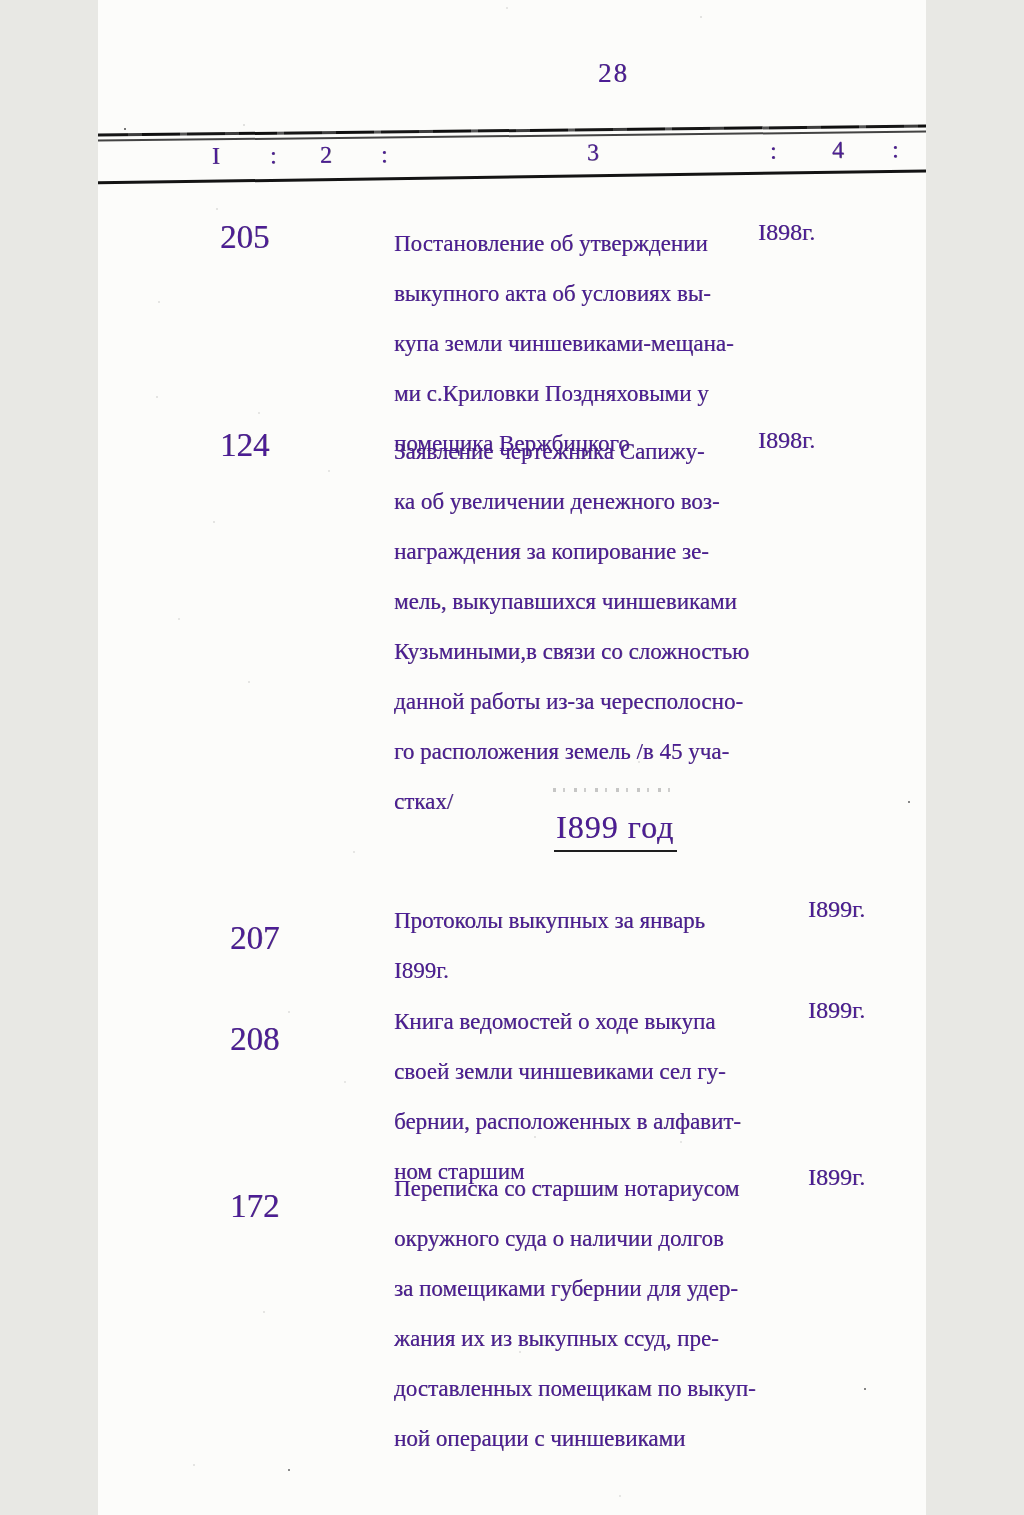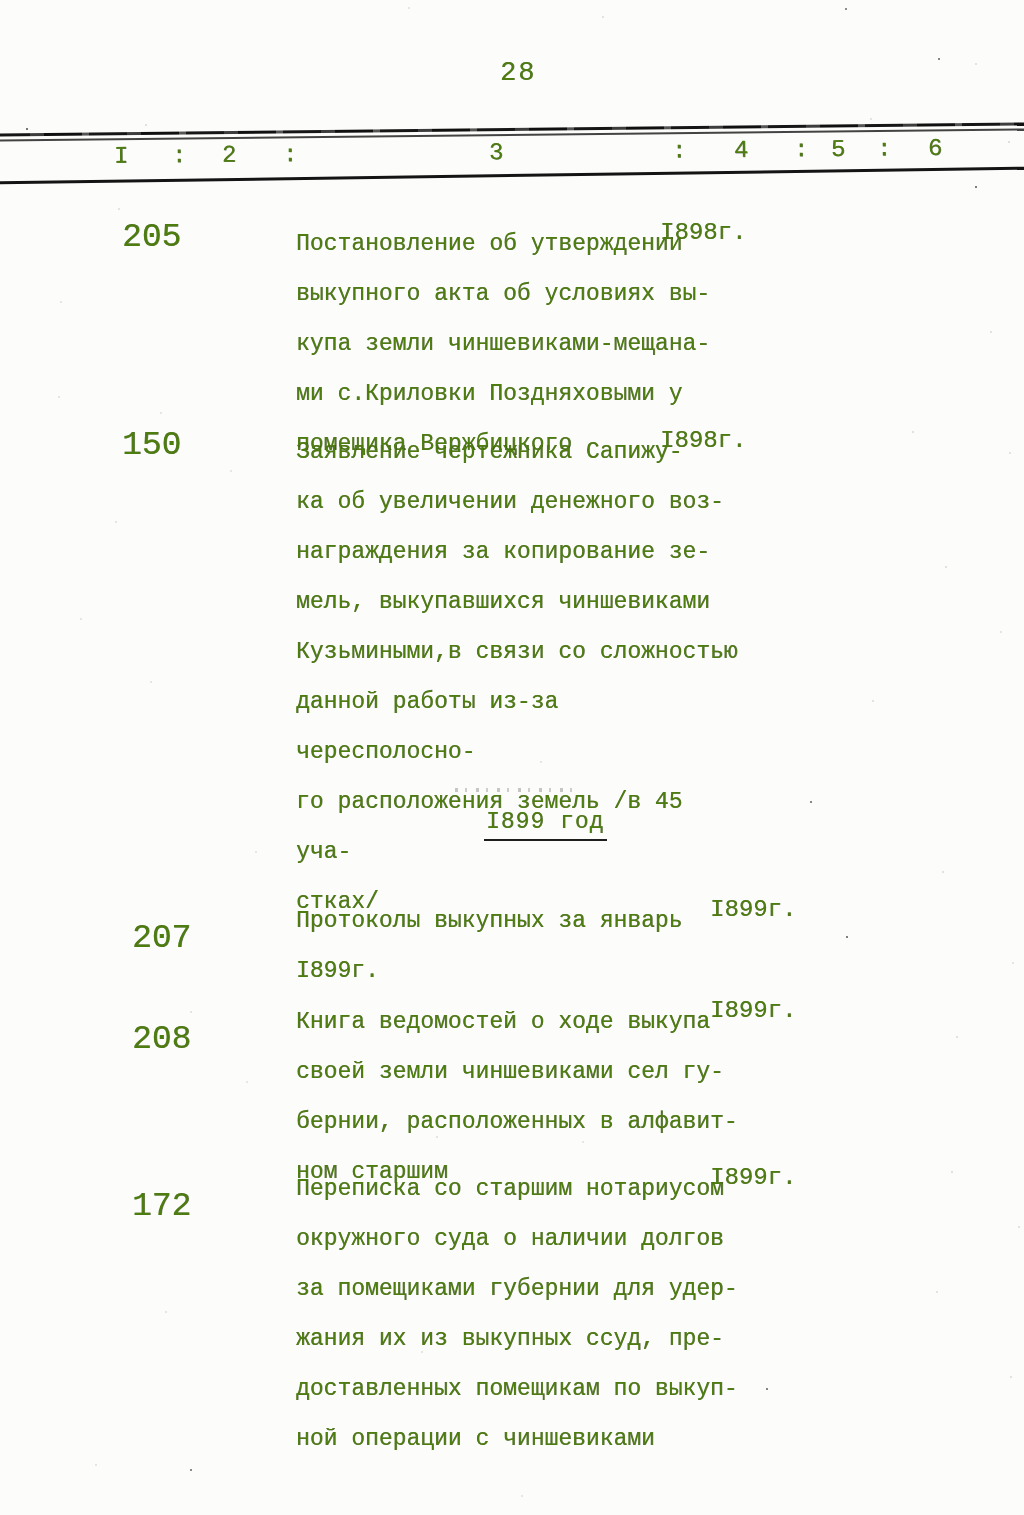--- a/index.html
+++ b/index.html
@@ -2,27 +2,27 @@
 <html><head>
 <meta charset="utf-8">
 <style>
   html, body {
     margin: 0;
     padding: 0;
     background: #e8e8e4;
   }
   .page {
     position: relative;
-    width: 1024px;
+    width: 828px;
     height: 1515px;
     margin: 0 auto;
     background: #fcfcfa;
     overflow: hidden;
-    font-family: Liberation Mono, monospace;
-    color: #4d7c0f;
+    font-family: Liberation Serif, serif;
+    color: #4c1d95;
   }
   .typ {
     text-shadow: 0.4px 0.3px 0 rgba(25,25,25,0.55);
   }
   .page-number {
     position: absolute;
     top: 58px;
     left: 500px;
     font-size: 27px;
     letter-spacing: 2px;
@@ -107,22 +107,22 @@
   .e206 { top: 427px; }
   .e207 { top: 896px; }
   .e208 { top: 997px; }
   .e209 { top: 1164px; }
   .e207 .num, .e208 .num, .e209 .num { left: 132px; margin-top: 24px; }
   .e207 .date, .e208 .date, .e209 .date { left: 710px; }
 
   .section-heading {
     position: absolute;
     top: 809px;
-    left: 484px;
-    font-size: 23px;
+    left: 456px;
+    font-size: 32px;
     letter-spacing: 1px;
     border-bottom: 2.5px solid #1e1e1e;
     padding: 0 3px 4px 2px;
   }
   .heading-artifact {
     position: absolute;
     top: 788px;
     left: 455px;
     width: 118px;
     height: 4px;
@@ -184,21 +184,21 @@
     <span class="num typ">205</span>
     <div class="title typ">Постановление об утверждении
 выкупного акта об условиях вы-
 купа земли чиншевиками-мещана-
 ми с.Криловки Поздняховыми у
 помещика Вержбицкого</div>
     <span class="date typ">I898г.</span>
   </div>
 
   <div class="entry e206">
-    <span class="num typ">150</span>
+    <span class="num typ">124</span>
     <div class="title typ">Заявление чертежника Сапижу-
 ка об увеличении денежного воз-
 награждения за копирование зе-
 мель, выкупавшихся чиншевиками
 Кузьмиными,в связи со сложностью
 данной работы из-за чересполосно-
 го расположения земель /в 45 уча-
 стках/</div>
     <span class="date typ">I898г.</span>
   </div>

